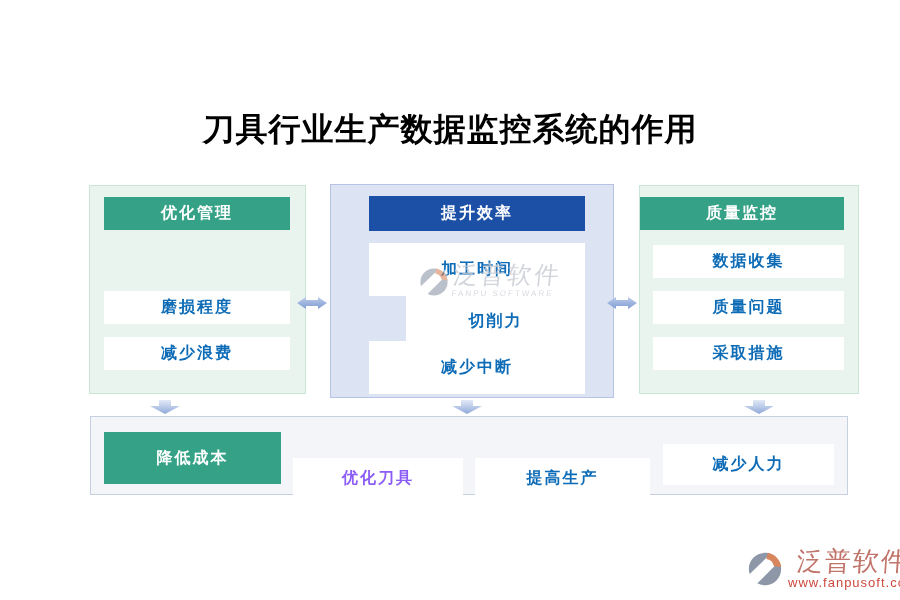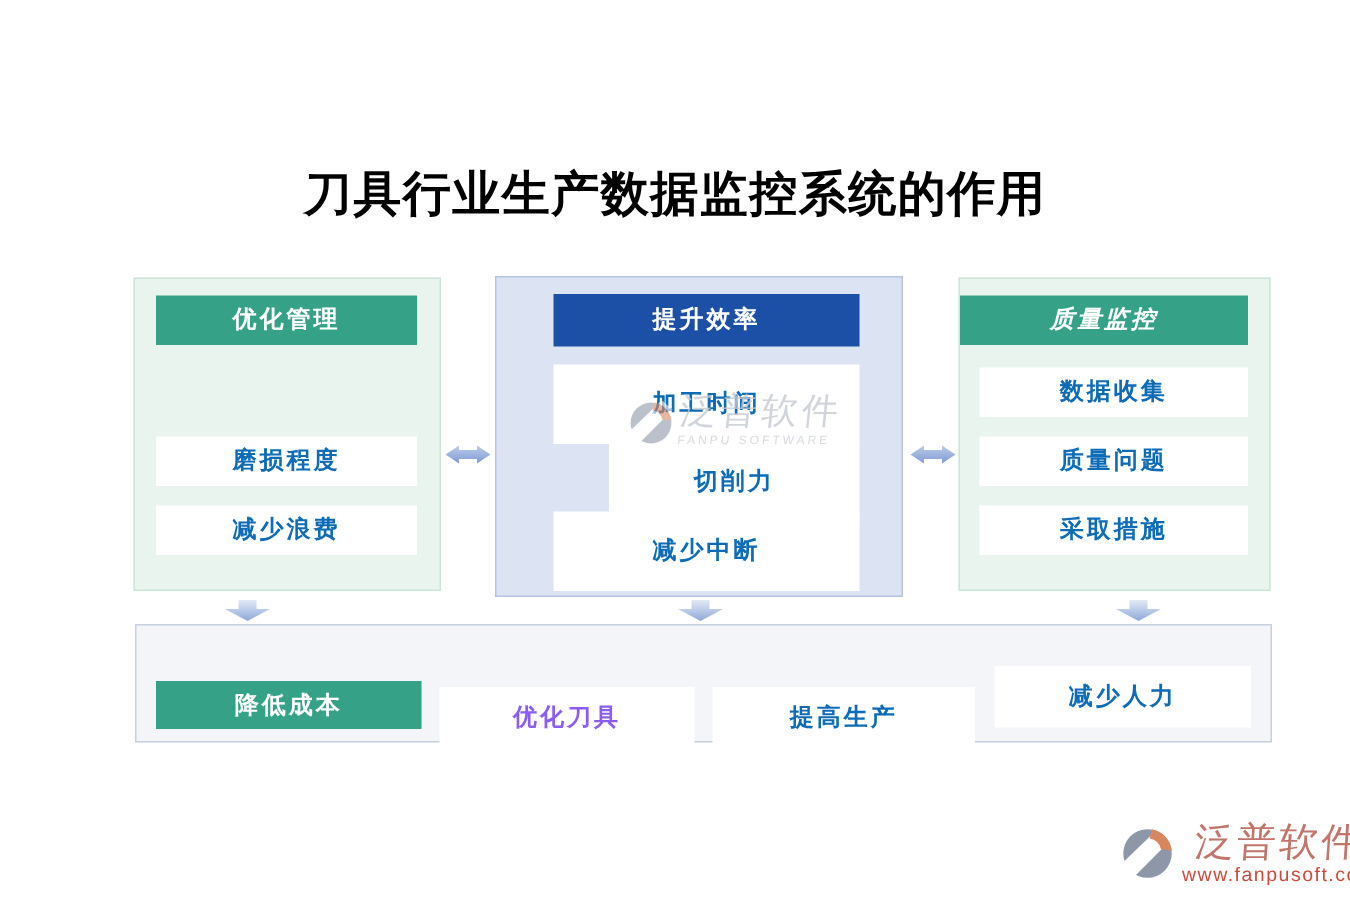--- a/index.html
+++ b/index.html
@@ -5,45 +5,45 @@
   html,body{margin:0;padding:0;background:#fff;}
   .canvas{
     position:relative;width:900px;height:600px;background:#ffffff;overflow:hidden;
     font-family:"Liberation Sans","DejaVu Sans",sans-serif;
   }
   .title{
     position:absolute;left:25px;top:108px;width:850px;margin:0;
     text-align:center;font-family:"Liberation Serif","DejaVu Serif",serif;
     font-size:32px;font-weight:700;color:#000;letter-spacing:1px;white-space:nowrap;
   }
-  .panel{position:absolute;border:1px solid;}
+  .panel{position:absolute;border:1px solid;padding-left:12px;}
   .panel-left {left:89px; top:185px;width:203px;height:207px;background:#e9f4ee;border-color:#c9e6d7;}
   .panel-mid  {left:330px;top:184px;width:270px;height:212px;background:#dce3f3;border-color:#b6c3e2;}
   .panel-right{left:639px;top:185px;width:206px;height:207px;background:#e9f4ee;border-color:#c9e6d7;}
   .box{
     position:absolute;display:flex;align-items:center;justify-content:center;
     font-size:16px;font-weight:700;letter-spacing:2px;white-space:nowrap;
   }
   .panel-header{height:33px;color:#ffffff;left:14px;right:15px;top:11px;}
   .panel-mid .panel-header{left:38px;right:28px;top:11px;height:35px;}
-  .panel-right .panel-header{left:0;right:14px;font-style:italic;}
+  .panel-right .panel-header{left:0;right:14px;}
   .item{height:33px;background:#ffffff;color:#0e6cb7;left:14px;right:15px;}
   .panel-mid .item{left:38px;right:28px;height:53px;text-align:center;}
   .panel-right .item{left:13px;right:14px;}
   .pl-i1{top:59px;} .pl-i2{top:105px;font-family:Liberation Mono, monospace;} .pl-i3{top:151px;}
   .pm-i1{top:58px;} .pm-i2{top:110px;margin-left:37px;} .pm-i3{top:156px;}
   .harrow{position:absolute;width:32px;height:22px;top:292px;}
   .harrow svg,.varrow svg{display:block;width:100%;height:100%;}
   .varrow{position:absolute;width:34px;height:16px;top:399px;}
   .bottom-bar{
     position:absolute;left:90px;top:416px;width:756px;height:77px;
     background:#f3f5f8;border:1px solid #c6d0e0;
   }
   .bb{position:absolute;}
-  .bb-green{left:13px;top:37px;width:177px;height:32px;background:#35a287;color:#ffffff;}
+  .bb-green{left:13px;top:15px;width:177px;height:52px;background:#35a287;color:#ffffff;}
   .bb-w1{left:202px;top:41px;width:170px;height:41px;background:#ffffff;color:#8b5cf6;}
   .bb-w2{left:384px;top:41px;width:175px;height:41px;background:#ffffff;color:#0e6cb7;}
   .bb-w3{left:572px;top:27px;width:171px;height:41px;background:#ffffff;color:#0e6cb7;}
   .wm-center{
     position:absolute;left:417px;top:262px;display:flex;align-items:flex-start;
     opacity:.8;pointer-events:none;z-index:5;
   }
   .wm-center .logo{width:34px;height:32px;margin-top:4px;opacity:.75;}
   .wm-center .txt{transform:skewX(-6deg);margin-left:2px;}
   .wm-center .brand{font-size:24px;color:#c6cad2;letter-spacing:3px;line-height:26px;}

